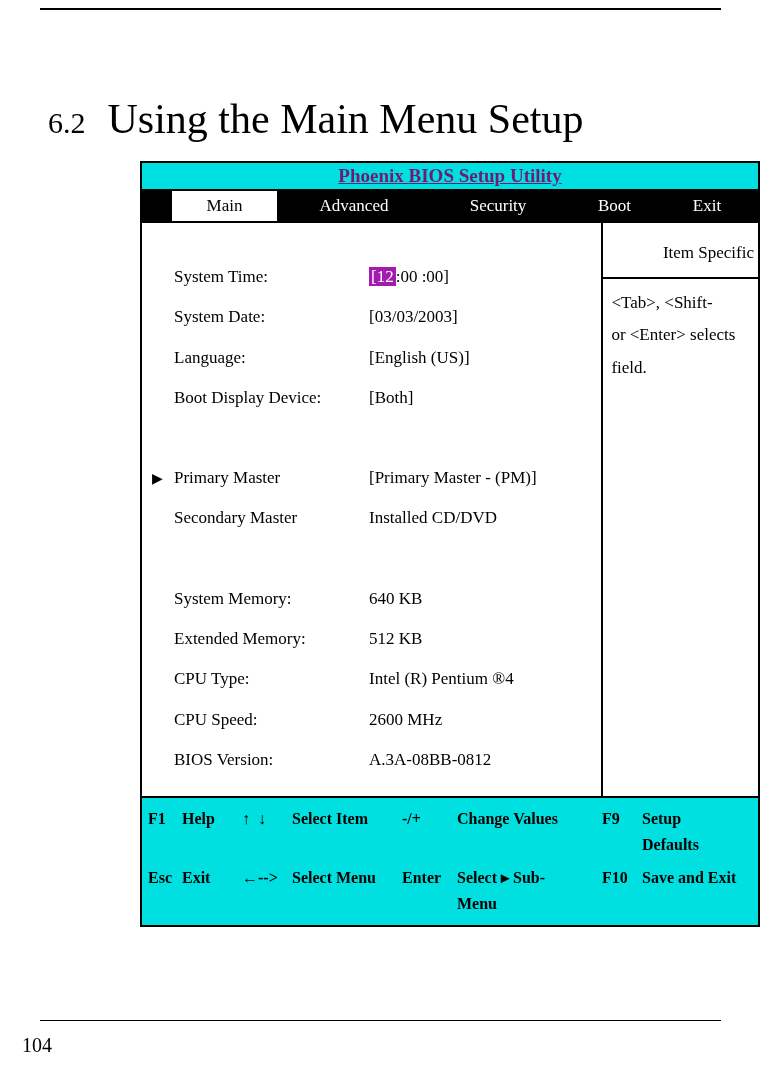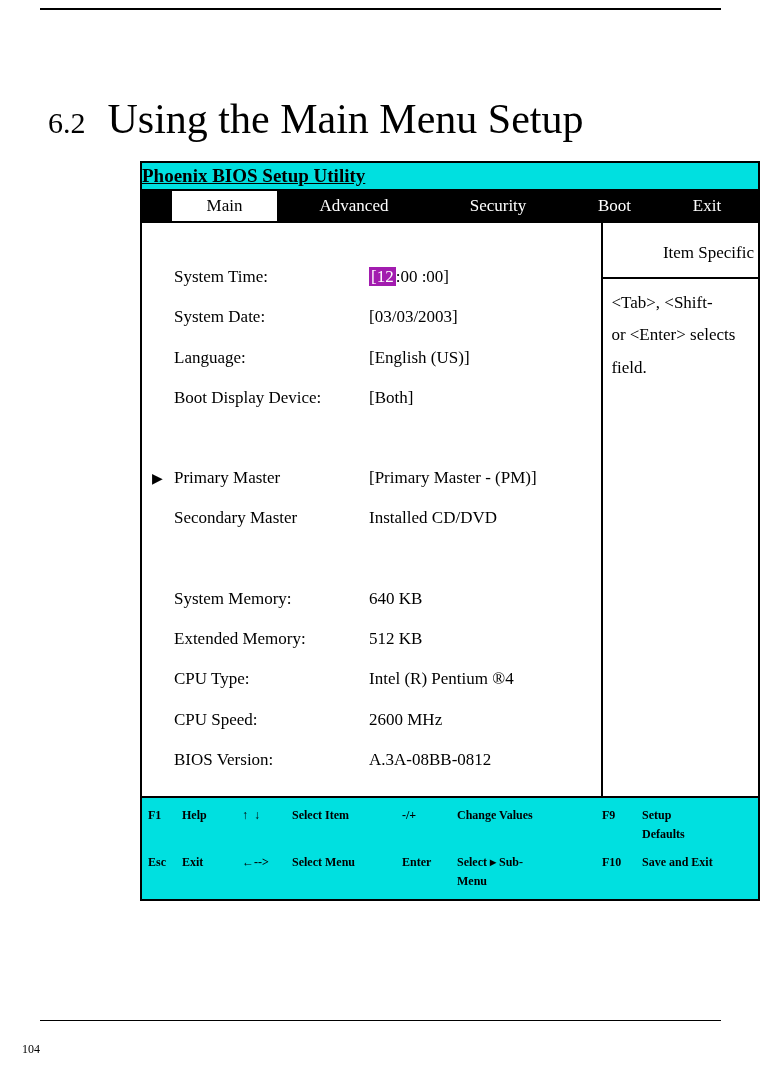--- a/index.html
+++ b/index.html
@@ -58,23 +58,23 @@
   .bios-table {
     margin: 18px 0 0 100px;
     width: 620px;
     border: 2px solid #000;
     font-family: 'Times New Roman', serif;
     font-size: 17px;
     border-collapse: collapse;
   }
   .bios-title-row td {
     background: #00e0e0;
-    color: #000000;
+    color: #701a75;
     font-weight: bold;
-    text-align: left;
+    text-align: center;
     font-size: 19px;
     padding: 2px 0 2px 0;
     border: 2px solid #000;
     text-decoration: underline;
   }
   .tabs-row td {
     background: #000;
     color: #fff;
     padding: 0;
     border: 0;
@@ -141,37 +141,37 @@
     padding: 8px 8px 8px 8px;
     line-height: 1.9;
   }
   .gap-row { height: 32px; }
   .footer-row td {
     background: #00e0e0;
     color: #000;
     font-weight: bold;
     border-top: 2px solid #000;
     padding: 0;
-    font-size: 12px;
+    font-size: 16px;
   }
   .footer-grid {
     display: grid;
     grid-template-columns: 34px 60px 50px 110px 55px 145px 40px auto;
     padding: 4px 6px 4px 6px;
   }
   .footer-grid > div {
     padding: 4px 0;
     line-height: 1.6;
     white-space: pre-wrap;
   }
   .page-number {
     position: absolute;
     left: 22px;
     bottom: 20px;
-    font-size: 12px;
+    font-size: 20px;
     font-family: Georgia, serif;
   }
   .footer-rule {
     position: absolute;
     left: 40px;
     right: 40px;
     bottom: 48px;
     border: none;
     border-top: 1.5px solid #000;
   }

